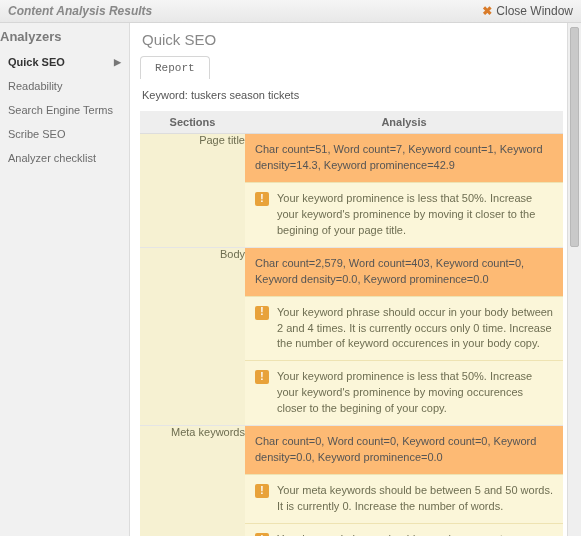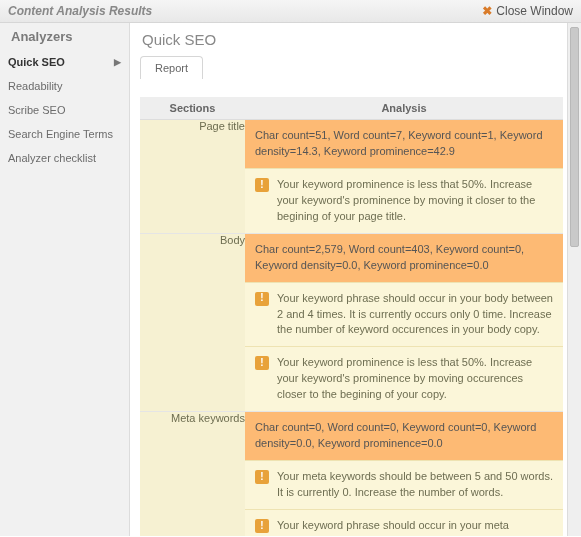--- a/index.html
+++ b/index.html
@@ -28,21 +28,21 @@
   .wrap { display: flex; height: calc(100% - 24px); }
   .sidebar {
     width: 130px;
     background: #f1f1f1;
     border-right: 1px solid #dcdcdc;
     padding-top: 2px;
   }
   .sidebar h3 {
     font-size: 13px;
     color: #7a7a7a;
-    padding: 4px 8px 6px 11px;
+    padding: 4px 8px 6px 0;
     font-weight: bold;
   }
   .side-item {
     padding: 6px 8px;
     color: #6b6b6b;
     font-size: 11px;
     cursor: pointer;
     display: flex;
     justify-content: space-between;
     align-items: center;
@@ -61,21 +61,22 @@
     overflow: hidden;
   }
   .page-title {
     font-size: 15px;
     color: #888;
     margin: 2px 0 8px 2px;
   }
   .tabs {
     display: flex;
     gap: 2px;
-    margin-bottom: 18px;
+    margin-bottom: 10px;
+    font-family: Liberation Mono, monospace;
   }
   .tab {
     border: 1px solid #d6d6d6;
     border-bottom: none;
     border-radius: 4px 4px 0 0;
     background: #fff;
     padding: 5px 14px;
     font-size: 11px;
     color: #666;
     cursor: pointer;
@@ -163,39 +164,43 @@
     <h3>Analyzers</h3>
     <div id="sidebar-items">
         <div class="side-item active">
           <span>Quick SEO</span>
           <span class="caret">▶</span>
         </div>
         <div class="side-item">
           <span>Readability</span>
         </div>
         <div class="side-item">
+          <span>Search Engine Terms</span>
+        </div>
+        <div class="side-item">
           <span>Scribe SEO</span>
-        </div>
-        <div class="side-item">
-          <span>Search Engine Terms</span>
         </div>
         <div class="side-item">
           <span>Analyzer checklist</span>
         </div>
       </div>
   </div>
 
   <div class="main">
     <div class="content">
       <div class="page-title">Quick SEO</div>
 
       <div class="tabs">
         <div class="tab">Report</div>
       </div>
 
+      <div class="keyword-line">
+        <span>Keyword:</span>
+        <span>tuskers season tickets</span>
+      </div>
 
       <table class="analysis">
         <thead>
           <tr>
             <th>Sections</th>
             <th>Analysis</th>
           </tr>
         </thead>
         <tbody id="rows">
             <tr>

